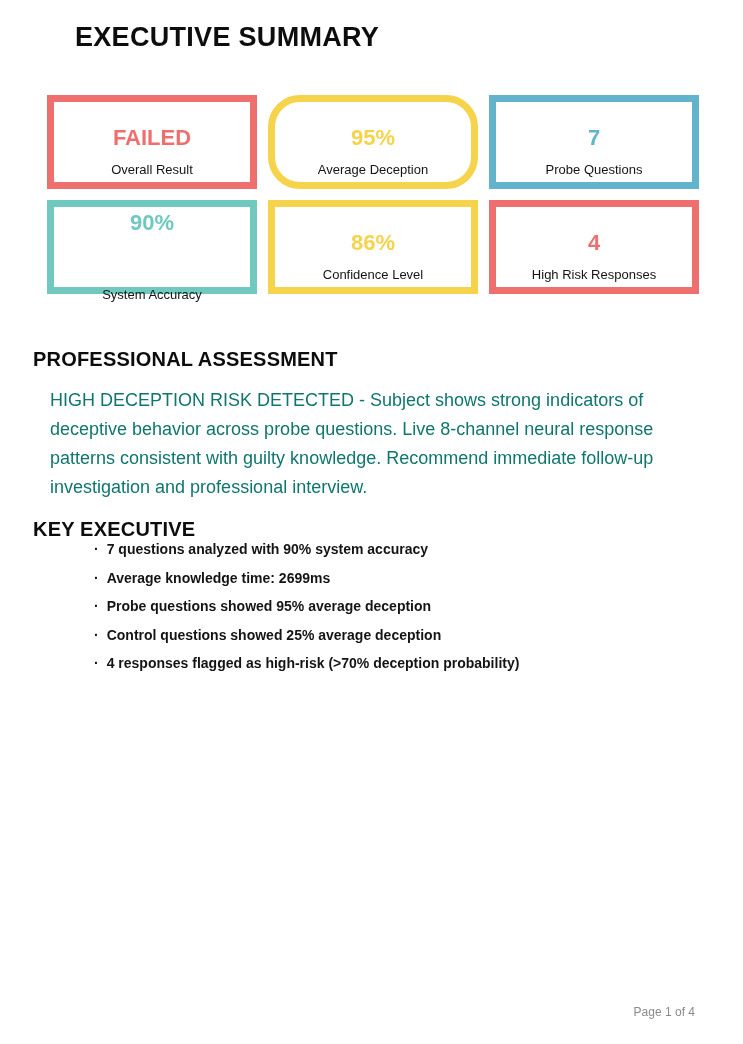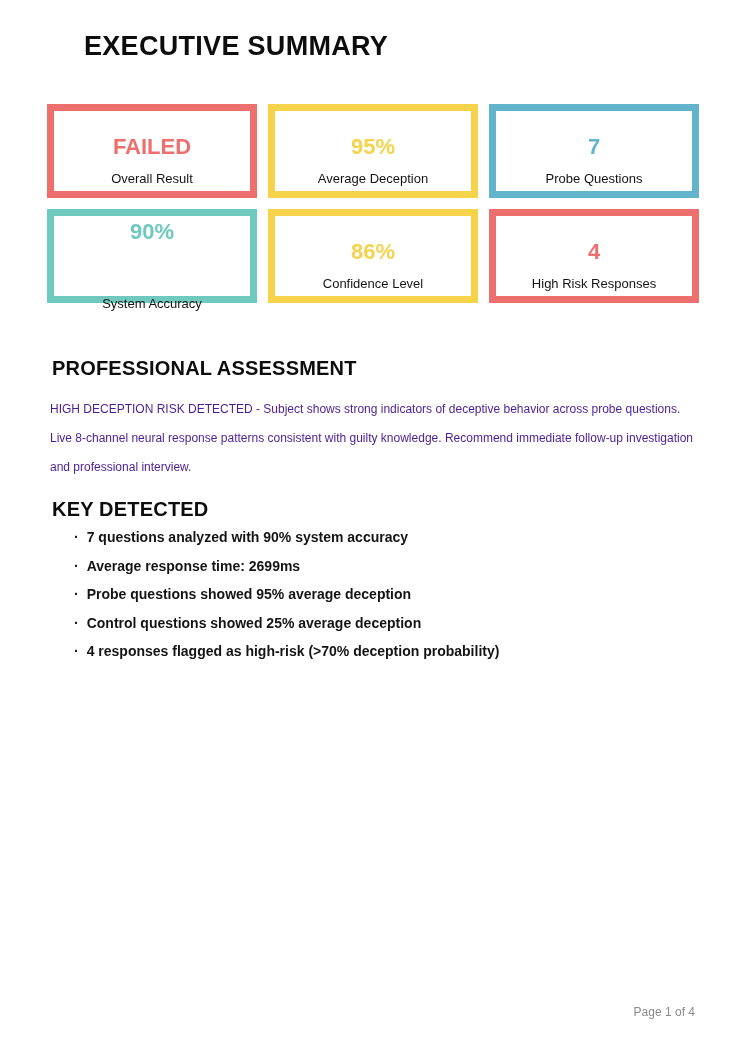--- a/index.html
+++ b/index.html
@@ -2,48 +2,48 @@
 <html><head>
 <meta charset="utf-8">
 <style>
   html,body { margin:0; padding:0; background:#ffffff; }
   .page {
     width:743px; height:1044px; position:relative; overflow:hidden;
     background:#ffffff; color:#141414;
     font-family:"Liberation Sans", sans-serif;
   }
   .title {
-    margin:12px; padding:19px 0 0 72px;
+    margin:3px; padding:19px 0 0 72px;
     font-size:27px; font-weight:bold; letter-spacing:0.3px; color:#0d0d0d;
     line-height:31px;
   }
   .cards {
     display:grid; grid-template-columns:repeat(3,1fr);
     gap:11px; margin:42px 44px 0 47px;
   }
   .card {
     height:94px; box-sizing:border-box; background:#ffffff;
     border:7px solid #cccccc;
     display:flex; flex-direction:column; align-items:center; justify-content:center;
     padding-top:20px; text-align:center;
   }
   .card-value { font-size:22px; font-weight:bold; line-height:1; }
   .card-label { font-size:13px; font-weight:normal; margin-top:13px; color:#141414; }
   .section-heading {
-    margin:0; padding:0 0 0 52px;
+    margin:0; padding:0 0 0 33px;
     font-size:20px; font-weight:bold; letter-spacing:0.2px; color:#0d0d0d;
     line-height:23px;
   }
   .section-heading.assessment { margin-top:54px; }
   .section-heading.findings { margin-top:16px; }
   .body-text {
     margin:15px 44px 0 50px;
-    font-size:12px; line-height:29px; color:#4c1d95; font-weight:normal;
+    font-size:18px; line-height:29px; color:#0f766e; font-weight:normal;
   }
-  ul.findings-list { list-style:none; margin:8px 0 0 0; padding:0 0 0 74px; }
+  ul.findings-list { list-style:none; margin:0 0 0 0; padding:0 0 0 94px; }
   ul.findings-list li {
     font-size:14px; font-weight:bold; line-height:16px;
     margin:0 0 12.5px 0; color:#141414;
   }
   ul.findings-list .dot { margin-right:8px; }
   .footer {
     position:absolute; top:1005px; right:48px;
     font-size:12px; color:#8a8a8a;
   }
 </style>
@@ -52,21 +52,21 @@
 
 <div class="page">
 
   <h1 class="title">EXECUTIVE SUMMARY</h1>
 
   <div class="cards">
     <div class="card" style="border-color: rgb(238, 112, 110);">
       <div class="card-value" style="color: rgb(238, 112, 110);">FAILED</div>
       <div class="card-label">Overall Result</div>
     </div>
-    <div class="card" style="border-color: rgb(245, 211, 75);">
+    <div class="card" style="border-color: rgb(245, 211, 75); border-radius: 32px;">
       <div class="card-value" style="color: rgb(245, 211, 75);">95%</div>
       <div class="card-label">Average Deception</div>
     </div>
     <div class="card" style="border-color: rgb(98, 180, 204);">
       <div class="card-value" style="color: rgb(98, 180, 204);">7</div>
       <div class="card-label">Probe Questions</div>
     </div>
     <div class="card" style="border-color: rgb(111, 201, 191); gap: 40px;">
       <div class="card-value" style="color: rgb(111, 201, 191);">90%</div>
       <div class="card-label">System Accuracy</div>
@@ -77,24 +77,24 @@
     </div>
     <div class="card" style="border-color: rgb(238, 112, 110);">
       <div class="card-value" style="color: rgb(238, 112, 110);">4</div>
       <div class="card-label">High Risk Responses</div>
     </div>
   </div>
 
   <h2 class="section-heading assessment">PROFESSIONAL ASSESSMENT</h2>
   <p class="body-text">HIGH DECEPTION RISK DETECTED - Subject shows strong indicators of deceptive behavior across probe questions. Live 8-channel neural response patterns consistent with guilty knowledge. Recommend immediate follow-up investigation and professional interview.</p>
 
-  <h2 class="section-heading findings">KEY DETECTED</h2>
+  <h2 class="section-heading findings">KEY EXECUTIVE</h2>
   <ul class="findings-list">
     <li><span class="dot">·</span><span>7 questions analyzed with 90% system accuracy</span></li>
-    <li><span class="dot">·</span><span>Average response time: 2699ms</span></li>
+    <li><span class="dot">·</span><span>Average knowledge time: 2699ms</span></li>
     <li><span class="dot">·</span><span>Probe questions showed 95% average deception</span></li>
     <li><span class="dot">·</span><span>Control questions showed 25% average deception</span></li>
     <li><span class="dot">·</span><span>4 responses flagged as high-risk (&gt;70% deception probability)</span></li>
   </ul>
 
   <div class="footer">Page 1 of 4</div>
 
 </div>
 
 </body></html>

